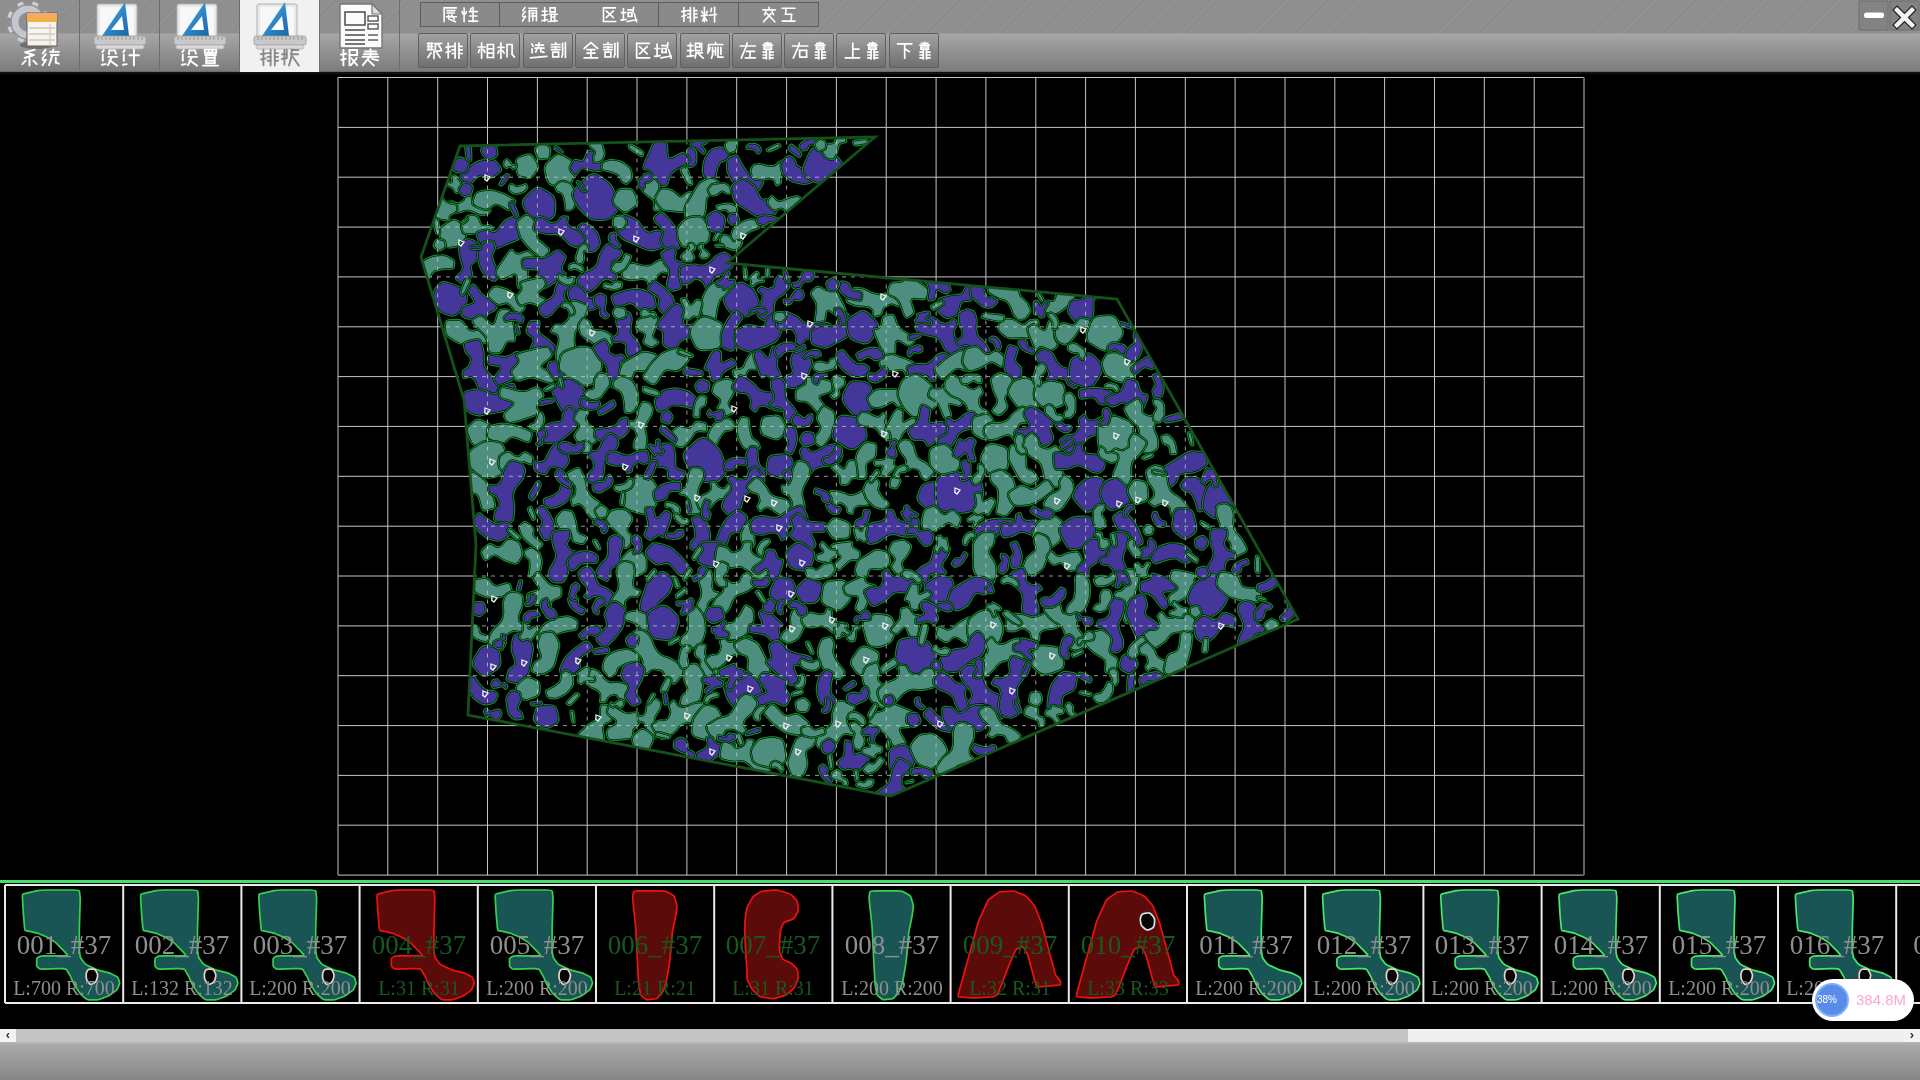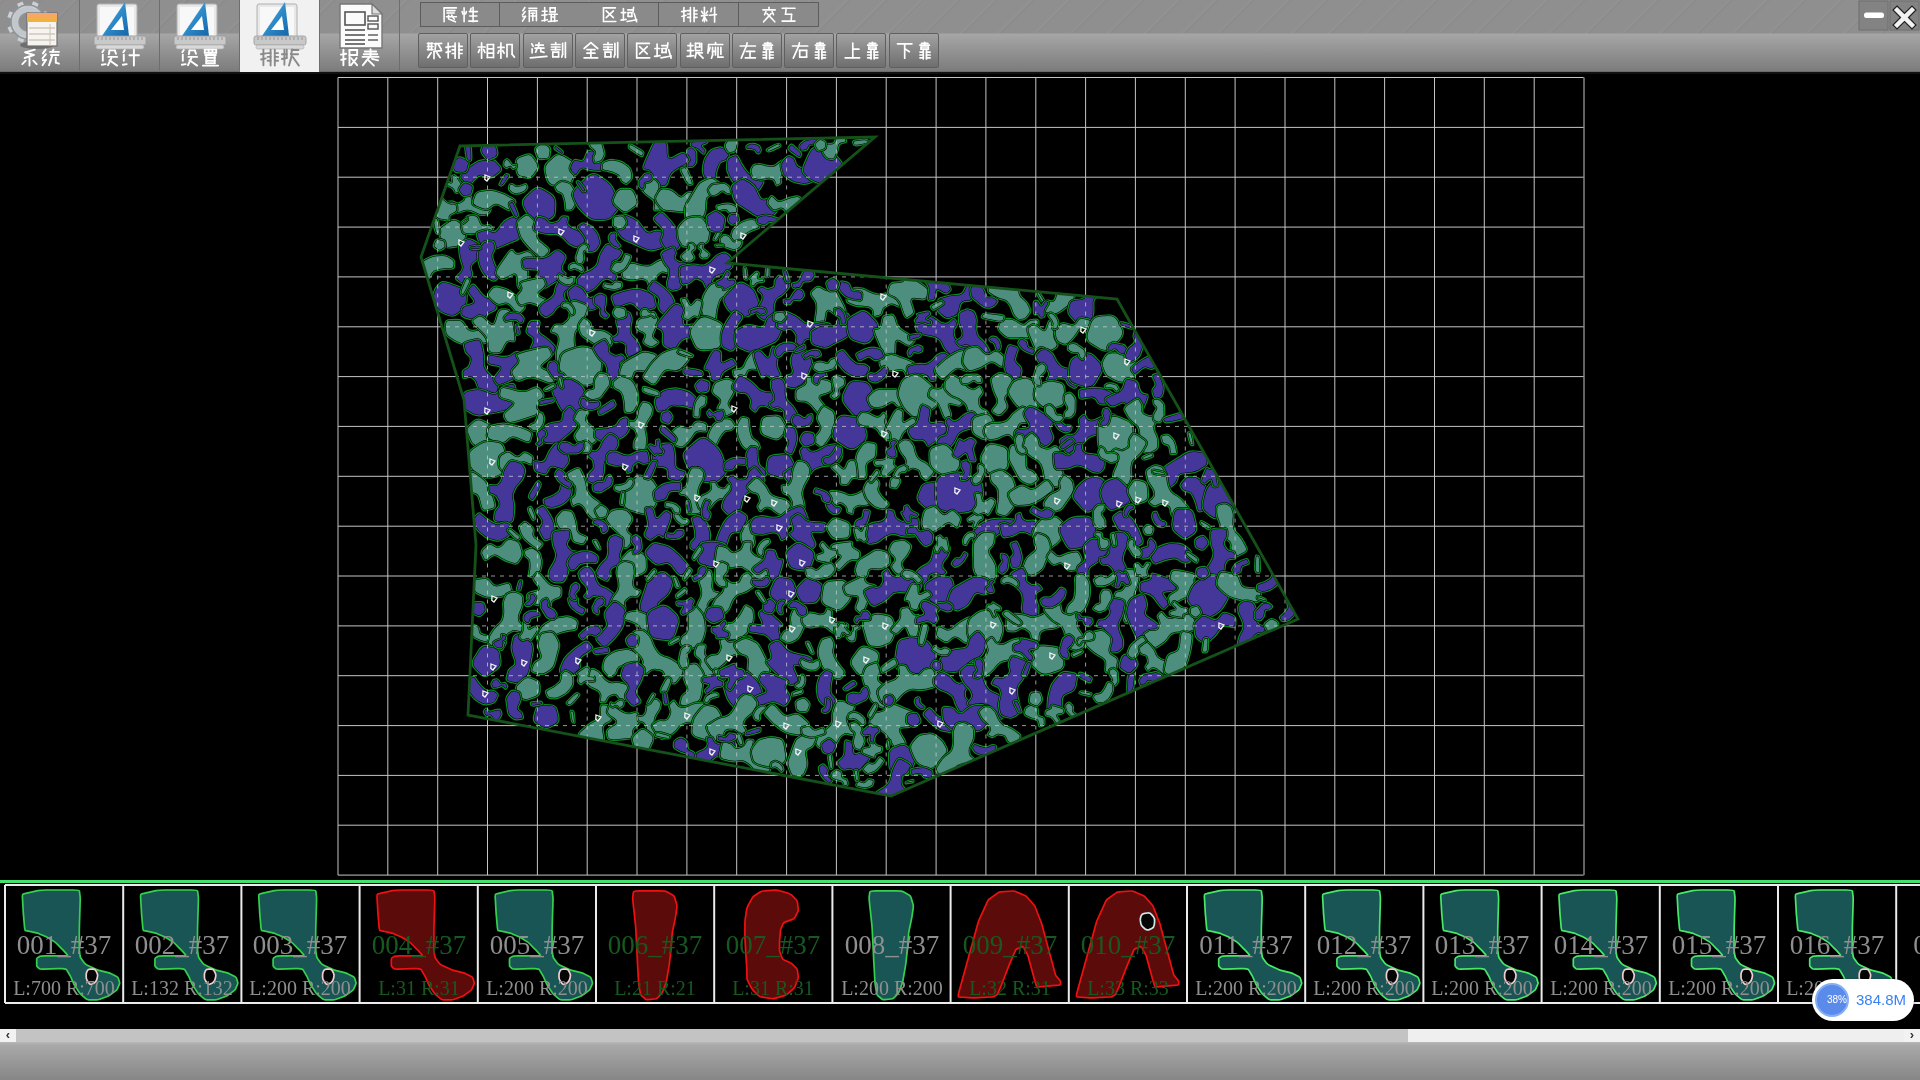--- a/index.html
+++ b/index.html
@@ -10,22 +10,22 @@
 .tab{position:absolute;top:2px;height:25px;width:80px;background:#8a8a8a;border:1px solid #5c5c5c;border-left:none}
 .tab.first{border-left:1px solid #5c5c5c}
 .rbtn{position:absolute;top:33px;height:35px;width:50px;background:linear-gradient(#a2a2a2,#8a8a8a 45%,#6f6f6f);border-radius:2px;border:1px solid #5f5f5f}
 #canvasbg{position:absolute;left:0;top:72px;width:1920px;height:804px;background:#000}
 #stripbg{position:absolute;left:0;top:874px;width:1920px;height:148px;background:#000}
 #sbar{position:absolute;left:0;top:1029px;width:1920px;height:13px;background:#efefef}
 #sthumb{position:absolute;left:16px;top:1029px;width:1392px;height:13px;background:#c3c3c3}
 .sarrow{position:absolute;top:1029px;width:16px;height:13px;background:#f2f2f2;color:#333;font-size:13px;line-height:12px;text-align:center;font-weight:bold;z-index:5}
 #bottompanel{position:absolute;left:0;top:1042px;width:1920px;height:38px;background:linear-gradient(#b8b8b8,#a9a9a9 8%,#868686)}
 #pill{position:absolute;left:1812px;top:979px;width:102px;height:42px;background:#fff;border-radius:21px;box-shadow:0 1px 3px rgba(0,0,0,0.4);z-index:6}
-#pillc{position:absolute;left:1815px;top:983px;width:34px;height:34px;border-radius:17px;background:#5b8bea;border:2px solid #86aef5;color:#fff;font-size:10px;line-height:30px;text-align:right;z-index:7}
-#pillt{position:absolute;left:1852px;top:979px;width:58px;height:42px;color:#3b82f6;font-size:15px;line-height:42px;text-align:center;z-index:7}
+#pillc{position:absolute;left:1815px;top:983px;width:34px;height:34px;border-radius:17px;background:#5b8bea;border:2px solid #86aef5;color:#fff;font-size:10px;line-height:30px;text-align:left;z-index:7}
+#pillt{position:absolute;left:1852px;top:979px;width:58px;height:42px;color:#f9a8d4;font-size:15px;line-height:42px;text-align:center;z-index:7}
 </style></head><body>
 <div id="canvasbg"></div>
 <div id="stripbg"></div>
 <div id="toolbar">
     <div id="hatch"></div>
     <div class="bigbtn" style="left:0px;"></div>
     <div class="bigbtn" style="left:80px;"></div>
     <div class="bigbtn" style="left:160px;"></div>
     <div class="bigbtn" style="left:240px;background:#f1f1f1"></div>
     <div class="bigbtn" style="left:320px;"></div>

